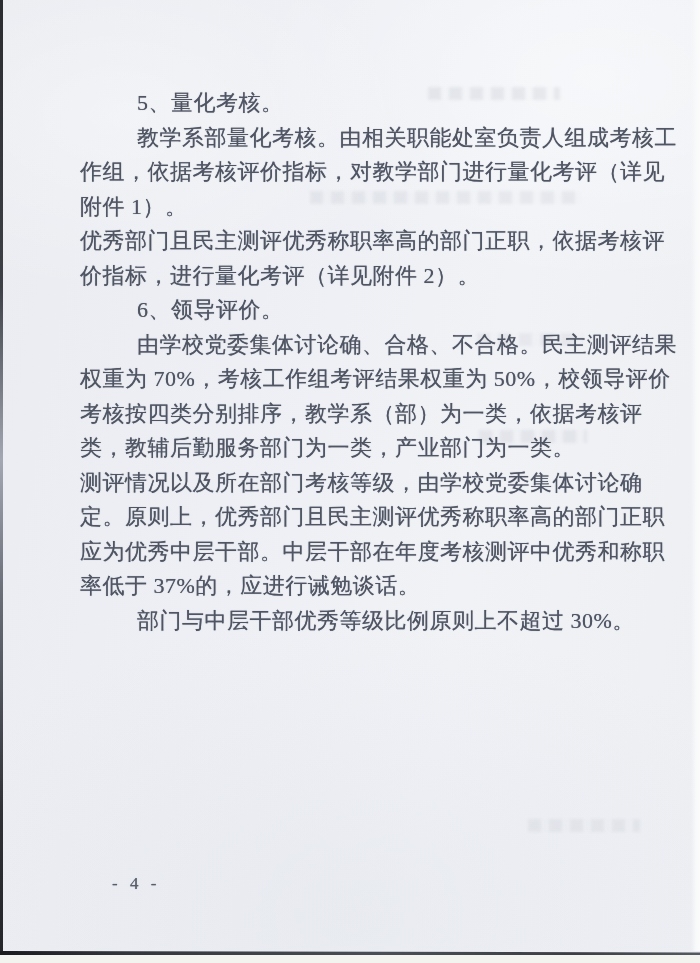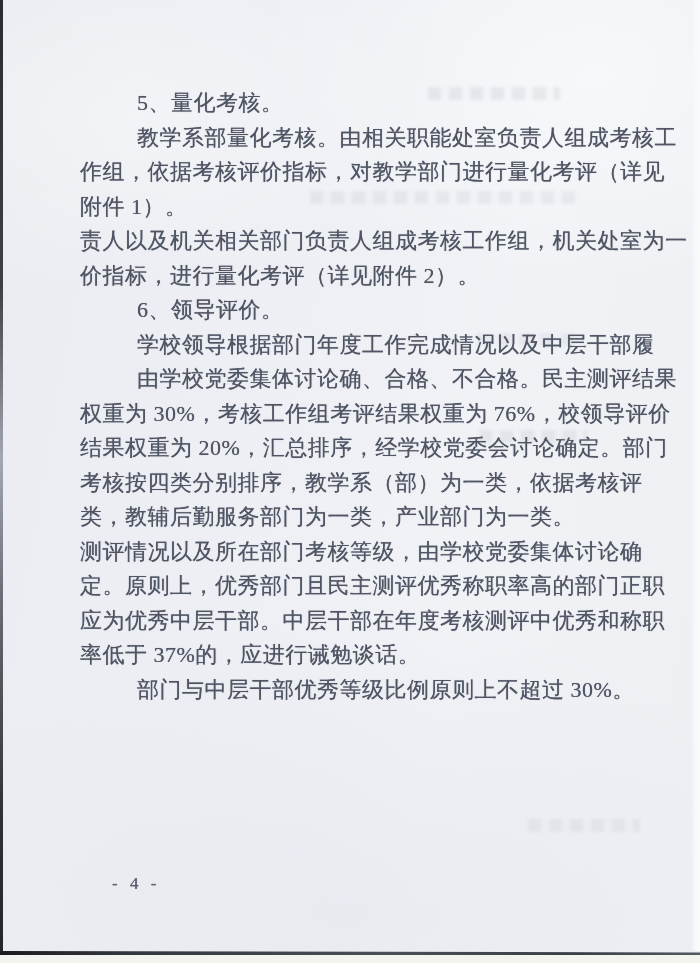--- a/index.html
+++ b/index.html
@@ -119,33 +119,31 @@
   <div class="doc-body">
       <div class="para">
         <div class="line first last">5、量化考核。</div>
       </div>
       <div class="para">
         <div class="line first">教学系部量化考核。由相关职能处室负责人组成考核工</div>
         <div class="line">作组，依据考核评价指标，对教学部门进行量化考评（详见</div>
         <div class="line last">附件 1）。</div>
       </div>
       <div class="para">
-        <div class="line">责人以及机关相关部门负责人组成考核工作组，机关处室为一</div>
+        <div class="line">优秀部门且民主测评优秀称职率高的部门正职，依据考核评</div>
         <div class="line last">价指标，进行量化考评（详见附件 2）。</div>
       </div>
       <div class="para">
         <div class="line first last">6、领导评价。</div>
       </div>
       <div class="para">
-        <div class="line first">学校领导根据部门年度工作完成情况以及中层干部履</div>
       </div>
       <div class="para">
         <div class="line first">由学校党委集体讨论确、合格、不合格。民主测评结果</div>
-        <div class="line">权重为 30%，考核工作组考评结果权重为 76%，校领导评价</div>
-        <div class="line">结果权重为 20%，汇总排序，经学校党委会讨论确定。部门</div>
+        <div class="line">权重为 70%，考核工作组考评结果权重为 50%，校领导评价</div>
         <div class="line">考核按四类分别排序，教学系（部）为一类，依据考核评</div>
         <div class="line last">类，教辅后勤服务部门为一类，产业部门为一类。</div>
       </div>
       <div class="para">
         <div class="line">测评情况以及所在部门考核等级，由学校党委集体讨论确</div>
         <div class="line">定。原则上，优秀部门且民主测评优秀称职率高的部门正职</div>
         <div class="line">应为优秀中层干部。中层干部在年度考核测评中优秀和称职</div>
         <div class="line last">率低于 37%的，应进行诫勉谈话。</div>
       </div>
       <div class="para">

